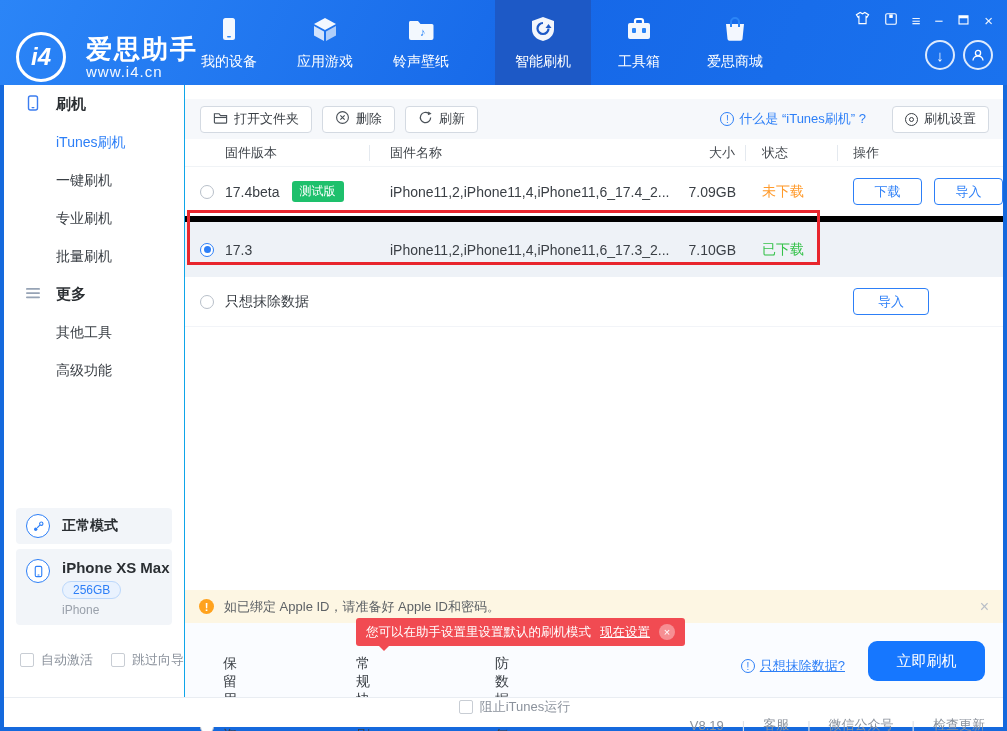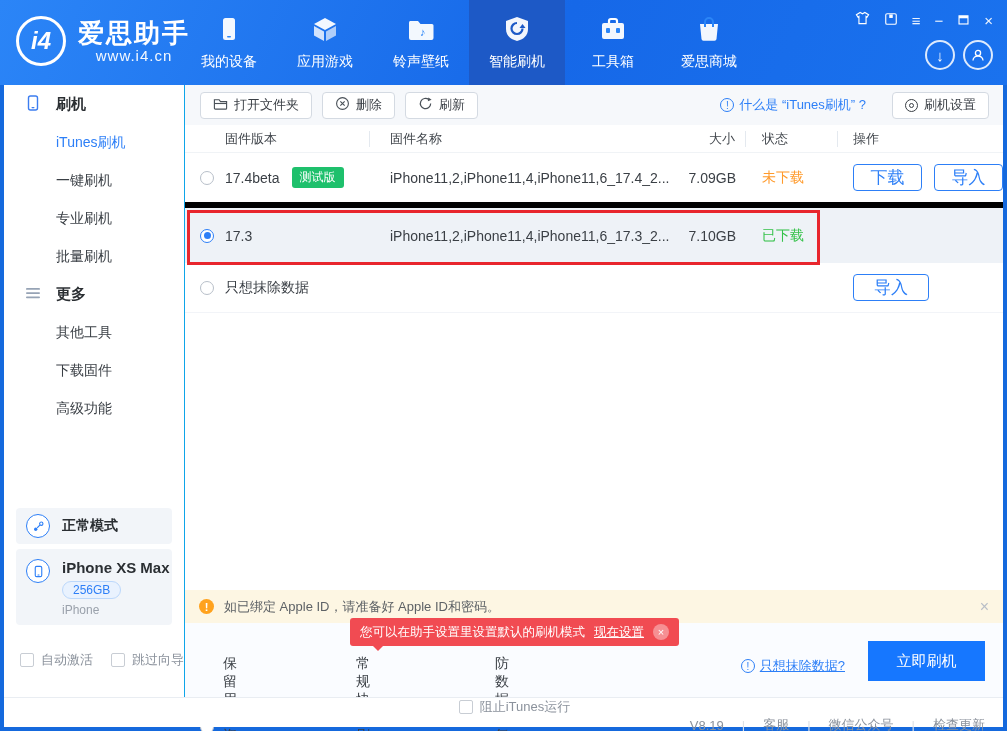--- a/index.html
+++ b/index.html
@@ -3,29 +3,29 @@
 <meta charset="utf-8">
 <style>
   * { margin:0; padding:0; box-sizing:border-box; }
   html,body { width:1007px; height:731px; }
   body { font-family:"Liberation Sans","DejaVu Sans",sans-serif; font-size:14px; color:#333; }
   .window { position:relative; width:1007px; height:731px; background:#1569dd; overflow:hidden; }
 
   
   .header { position:absolute; left:0; top:0; width:1007px; height:85px;
     background:linear-gradient(115deg,#2b85f7 0%,#1668e8 55%,#1a72ee 100%); }
-  .logo { position:absolute; left:16px; top:16px; display:flex; align-items:center; gap:12px; color:#fff;text-align:center; }
+  .logo { position:absolute; left:16px; top:32px; display:flex; align-items:center; gap:20px; color:#fff; }
   .logo-circle { width:50px; height:50px; border:3px solid #fff; border-radius:50%;
     display:flex; align-items:center; justify-content:center; font-size:24px; font-weight:bold; font-style:italic; }
   .logo-brand { font-size:26px; font-weight:bold; letter-spacing:2px; line-height:28px; }
   .logo-url { font-size:15px; letter-spacing:1px; opacity:.95; }
   .nav { position:absolute; left:181px; top:0; height:85px; display:flex; }
   .tab { width:96px; height:85px; display:flex; flex-direction:column; align-items:center;
     padding-top:15px; gap:7px; color:#fff; font-size:14px; cursor:pointer; }
-  .tab.active { background:#1d59c6; }
+  .tab.active { background:#1d59c6;margin-left:26px; }
   .tab svg { width:28px; height:28px; }
   .winicons { position:absolute; right:14px; top:11px; display:flex; align-items:center; gap:14px;
     color:rgba(255,255,255,.92); font-size:15px; }
   .winicons span, .winicons svg { cursor:pointer; }
   .quickicons { position:absolute; right:14px; top:40px; display:flex; gap:8px; }
   .qcircle { width:30px; height:30px; border:2px solid rgba(255,255,255,.85); border-radius:50%;
     display:flex; align-items:center; justify-content:center; color:#fff; font-size:15px; cursor:pointer; }
 
   
   .sidebar { position:absolute; left:4px; top:85px; width:181px; height:612px; background:#fff;
@@ -44,21 +44,21 @@
   .device-name { font-weight:bold; font-size:15px; color:#2b2f33; }
   .cap-pill { display:inline-block; margin-top:5px; padding:1px 10px; font-size:12px; color:#2d7ff7;
     background:#e9f2fe; border:1px solid #bcd8fb; border-radius:10px; }
   .device-type { margin-top:4px; font-size:12px; color:#9aa1ab; }
   .side-checks { position:absolute; left:16px; top:566px; display:flex; gap:18px; }
   .check { display:flex; align-items:center; gap:7px; font-size:13px; color:#8b929c; cursor:pointer; }
   .box { width:14px; height:14px; border:1px solid #c8cdd4; border-radius:2px; background:#fff; flex:none; }
 
   
   .main { position:absolute; left:185px; top:85px; width:818px; height:612px; background:#fff; }
-  .toolbar { height:40px; background:#f6f8fb; display:flex; align-items:center; padding-left:15px; gap:10px; }
+  .toolbar { height:40px; background:#f6f8fb; display:flex; align-items:center; padding-left:15px; gap:10px;margin-top:14px; }
   .tbtn { height:27px; display:flex; align-items:center; gap:6px; padding:0 12px; background:#fff;
     border:1px solid #d4dae2; border-radius:4px; font-size:13px; color:#3a3f45; cursor:pointer; }
   .help-link { margin-left:auto; display:flex; align-items:center; gap:5px; color:#2d7ff7; font-size:13px; cursor:pointer; }
   .settings-btn { margin:0 14px 0 16px; }
   .info-dot { width:14px; height:14px; border:1px solid #2d7ff7; border-radius:50%; color:#2d7ff7;
     font-size:10px; display:inline-flex; align-items:center; justify-content:center; flex:none; }
   .gear-dot { width:13px; height:13px; border:1px solid #3a3f45; border-radius:50%;
     display:inline-flex; align-items:center; justify-content:center; }
   .gear-dot i { width:5px; height:5px; border:1px solid #3a3f45; border-radius:50%; }
 
@@ -76,45 +76,45 @@
   .r2 { height:55px; background:#eef2f7; }
   .r3 { height:50px; border-bottom:1px solid #f2f4f8; }
   .radio { width:14px; height:14px; border:1px solid #b8bfc9; border-radius:50%; background:#fff;
     margin-right:11px; flex:none; cursor:pointer; }
   .radio.on { border-color:#2d7ff7; display:flex; align-items:center; justify-content:center; }
   .radio.on i { width:7px; height:7px; background:#2d7ff7; border-radius:50%; }
   .badge { margin-left:12px; background:#1ec06c; color:#fff; font-size:12px; padding:2px 8px; border-radius:3px; }
   .st-orange { color:#ff9a2b; }
   .st-green { color:#35c24a; }
   .act-btn { width:76px; height:27px; border:1px solid #2d7ff7; border-radius:4px; background:#fff;
-    color:#2d7ff7; font-size:17px; display:flex; align-items:center; justify-content:center; cursor:pointer; }
+    color:#2d7ff7; font-size:13px; display:flex; align-items:center; justify-content:center; cursor:pointer; }
 
   .notice { position:absolute; left:0; right:0; bottom:74px; height:33px; background:#fdf6e3;
     display:flex; align-items:center; padding:0 14px; gap:10px; font-size:13px; color:#5e6266; }
   .warn-dot { width:15px; height:15px; background:#ffa21d; border-radius:50%; color:#fff; font-size:11px;
     font-weight:bold; display:flex; align-items:center; justify-content:center; flex:none; }
   .notice-close { margin-left:auto; color:#b9bec7; font-size:16px; cursor:pointer; }
 
   .bottom-panel { position:absolute; left:0; right:0; bottom:0; height:74px; background:#fafcff; }
-  .tooltip { position:absolute; left:165px; top:-5px; height:28px; background:#f14b52; border-radius:3px;
+  .tooltip { position:absolute; left:171px; top:-5px; height:28px; background:#f14b52; border-radius:3px;
     color:#fff; font-size:12.5px; display:flex; align-items:center; padding:0 10px; gap:9px; z-index:5; }
   .tooltip .action { text-decoration:underline; cursor:pointer; }
   .tooltip .tclose { width:16px; height:16px; background:rgba(255,255,255,.38); border-radius:50%;
     display:flex; align-items:center; justify-content:center; font-size:11px; cursor:pointer; }
   .tooltip .arrow { position:absolute; left:22px; bottom:-11px; border:6px solid transparent; border-top-color:#f14b52; }
   .flash-radios { position:absolute; left:15px; top:32px; height:20px; }
   .fr-item { position:absolute; display:flex; align-items:center; font-size:14px; color:#3a3f45; cursor:pointer; }
   .fr-item .radio { margin-right:9px; }
   .q-dot { width:15px; height:15px; border:1px solid #9aa1ab; border-radius:50%; color:#9aa1ab; font-size:10px;
     display:inline-flex; align-items:center; justify-content:center; margin-left:7px; }
   .erase-link { position:absolute; right:158px; top:34px; display:flex; align-items:center; gap:5px;
     color:#2d7ff7; font-size:13px; cursor:pointer; }
   .erase-link .u { text-decoration:underline; }
   .flash-btn { position:absolute; right:18px; top:18px; width:117px; height:40px; background:#1677ff;
-    border:none; border-radius:0; color:#fff; font-size:15px; cursor:pointer; }
+    border:none; border-radius:9px; color:#fff; font-size:15px; cursor:pointer; }
 
   .ann { position:absolute; border:3px solid #e8262d; pointer-events:none; z-index:8; }
   .ann-row { left:2px; top:125px; width:633px; height:55px; }
 
   
   .statusbar { position:absolute; left:4px; top:697px; width:999px; height:30px; background:#fff;
     border-top:1px solid #e9edf2; display:flex; align-items:center; font-size:13px; color:#8b929c;flex-direction:column; }
   .statusbar .check { margin-left:22px; }
   .sb-right { margin-left:auto; display:flex; align-items:center; margin-right:18px; }
   .sb-right .sep { color:#dde1e6; margin:0 18px; }
@@ -247,21 +247,20 @@
       <span>
         <svg viewBox="0 0 18 18" width="18" height="18">
             <rect x="2" y="4" width="14" height="1.8" rx=".9" fill="#96a3b5"></rect>
             <rect x="2" y="8.2" width="14" height="1.8" rx=".9" fill="#96a3b5"></rect>
             <rect x="2" y="12.4" width="14" height="1.8" rx=".9" fill="#96a3b5"></rect>
           </svg>
       </span>
       <span>更多</span>
     </div>
     <div class="side-item">其他工具</div>
-    <div class="side-item">下载固件</div>
     <div class="side-item">高级功能</div>
 
     <div class="mode-card">
       <span class="icircle">
         <svg viewBox="0 0 14 14" width="13" height="13">
             <circle cx="4" cy="10" r="1.8" fill="#2d7ff7"></circle>
             <circle cx="10" cy="4" r="1.8" fill="none" stroke="#2d7ff7" stroke-width="1.2"></circle>
             <path d="M5.5 8.5 L8.5 5.5" stroke="#2d7ff7" stroke-width="1.3"></path>
           </svg>
       </span>

